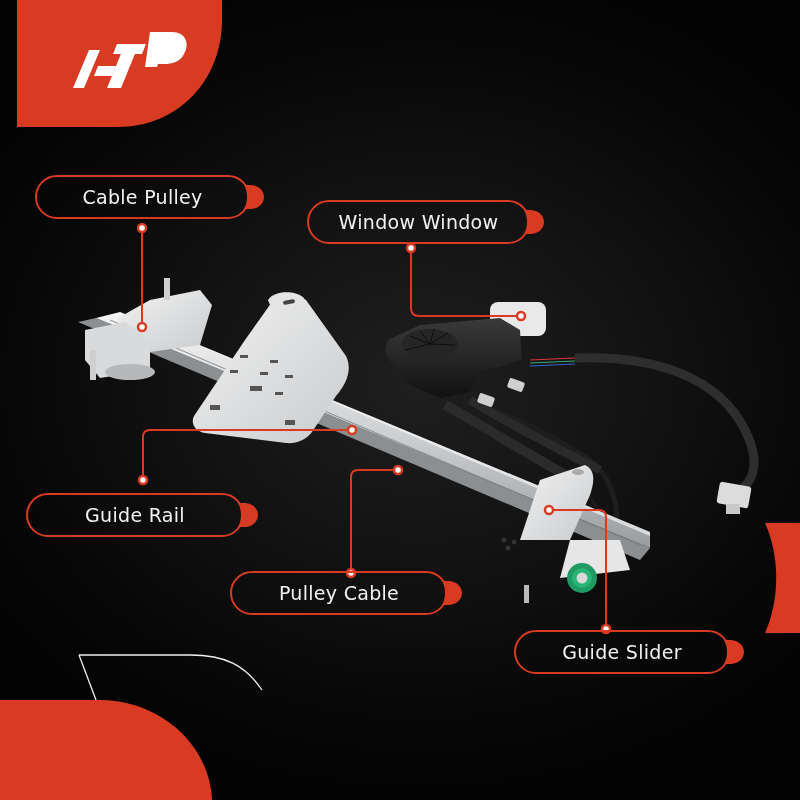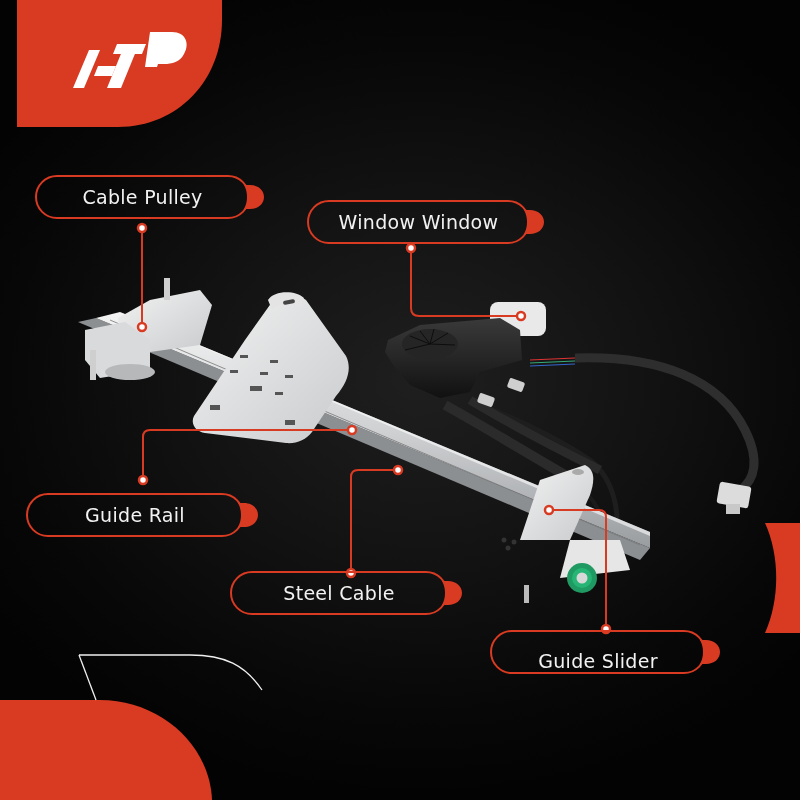--- a/index.html
+++ b/index.html
@@ -154,26 +154,26 @@
   </div>
 
   <div class="pill" style="left:26px; top:481px; width:218px;margin-top:12px;">
     <span class="label">Guide Rail</span>
     <svg class="tab" viewBox="0 0 22 24">
         <path d="M2,0 L8,0 C16,0 22,5 22,12 C22,19 16,24 8,24 L2,24 C6,17 6,7 2,0 Z" fill="#d83a22"></path>
       </svg>
   </div>
 
   <div class="pill" style="left:230px; top:571px; width:218px;">
-    <span class="label">Steel Cable</span>
+    <span class="label">Pulley Cable</span>
     <svg class="tab" viewBox="0 0 22 24">
         <path d="M2,0 L8,0 C16,0 22,5 22,12 C22,19 16,24 8,24 L2,24 C6,17 6,7 2,0 Z" fill="#d83a22"></path>
       </svg>
   </div>
 
-  <div class="pill" style="left:490px; top:630px; width:216px;align-items:flex-end;">
+  <div class="pill" style="left:514px; top:630px; width:216px;">
     <span class="label">Guide Slider</span>
     <svg class="tab" viewBox="0 0 22 24">
         <path d="M2,0 L8,0 C16,0 22,5 22,12 C22,19 16,24 8,24 L2,24 C6,17 6,7 2,0 Z" fill="#d83a22"></path>
       </svg>
   </div>
 
 </div>
 
 </body></html>

